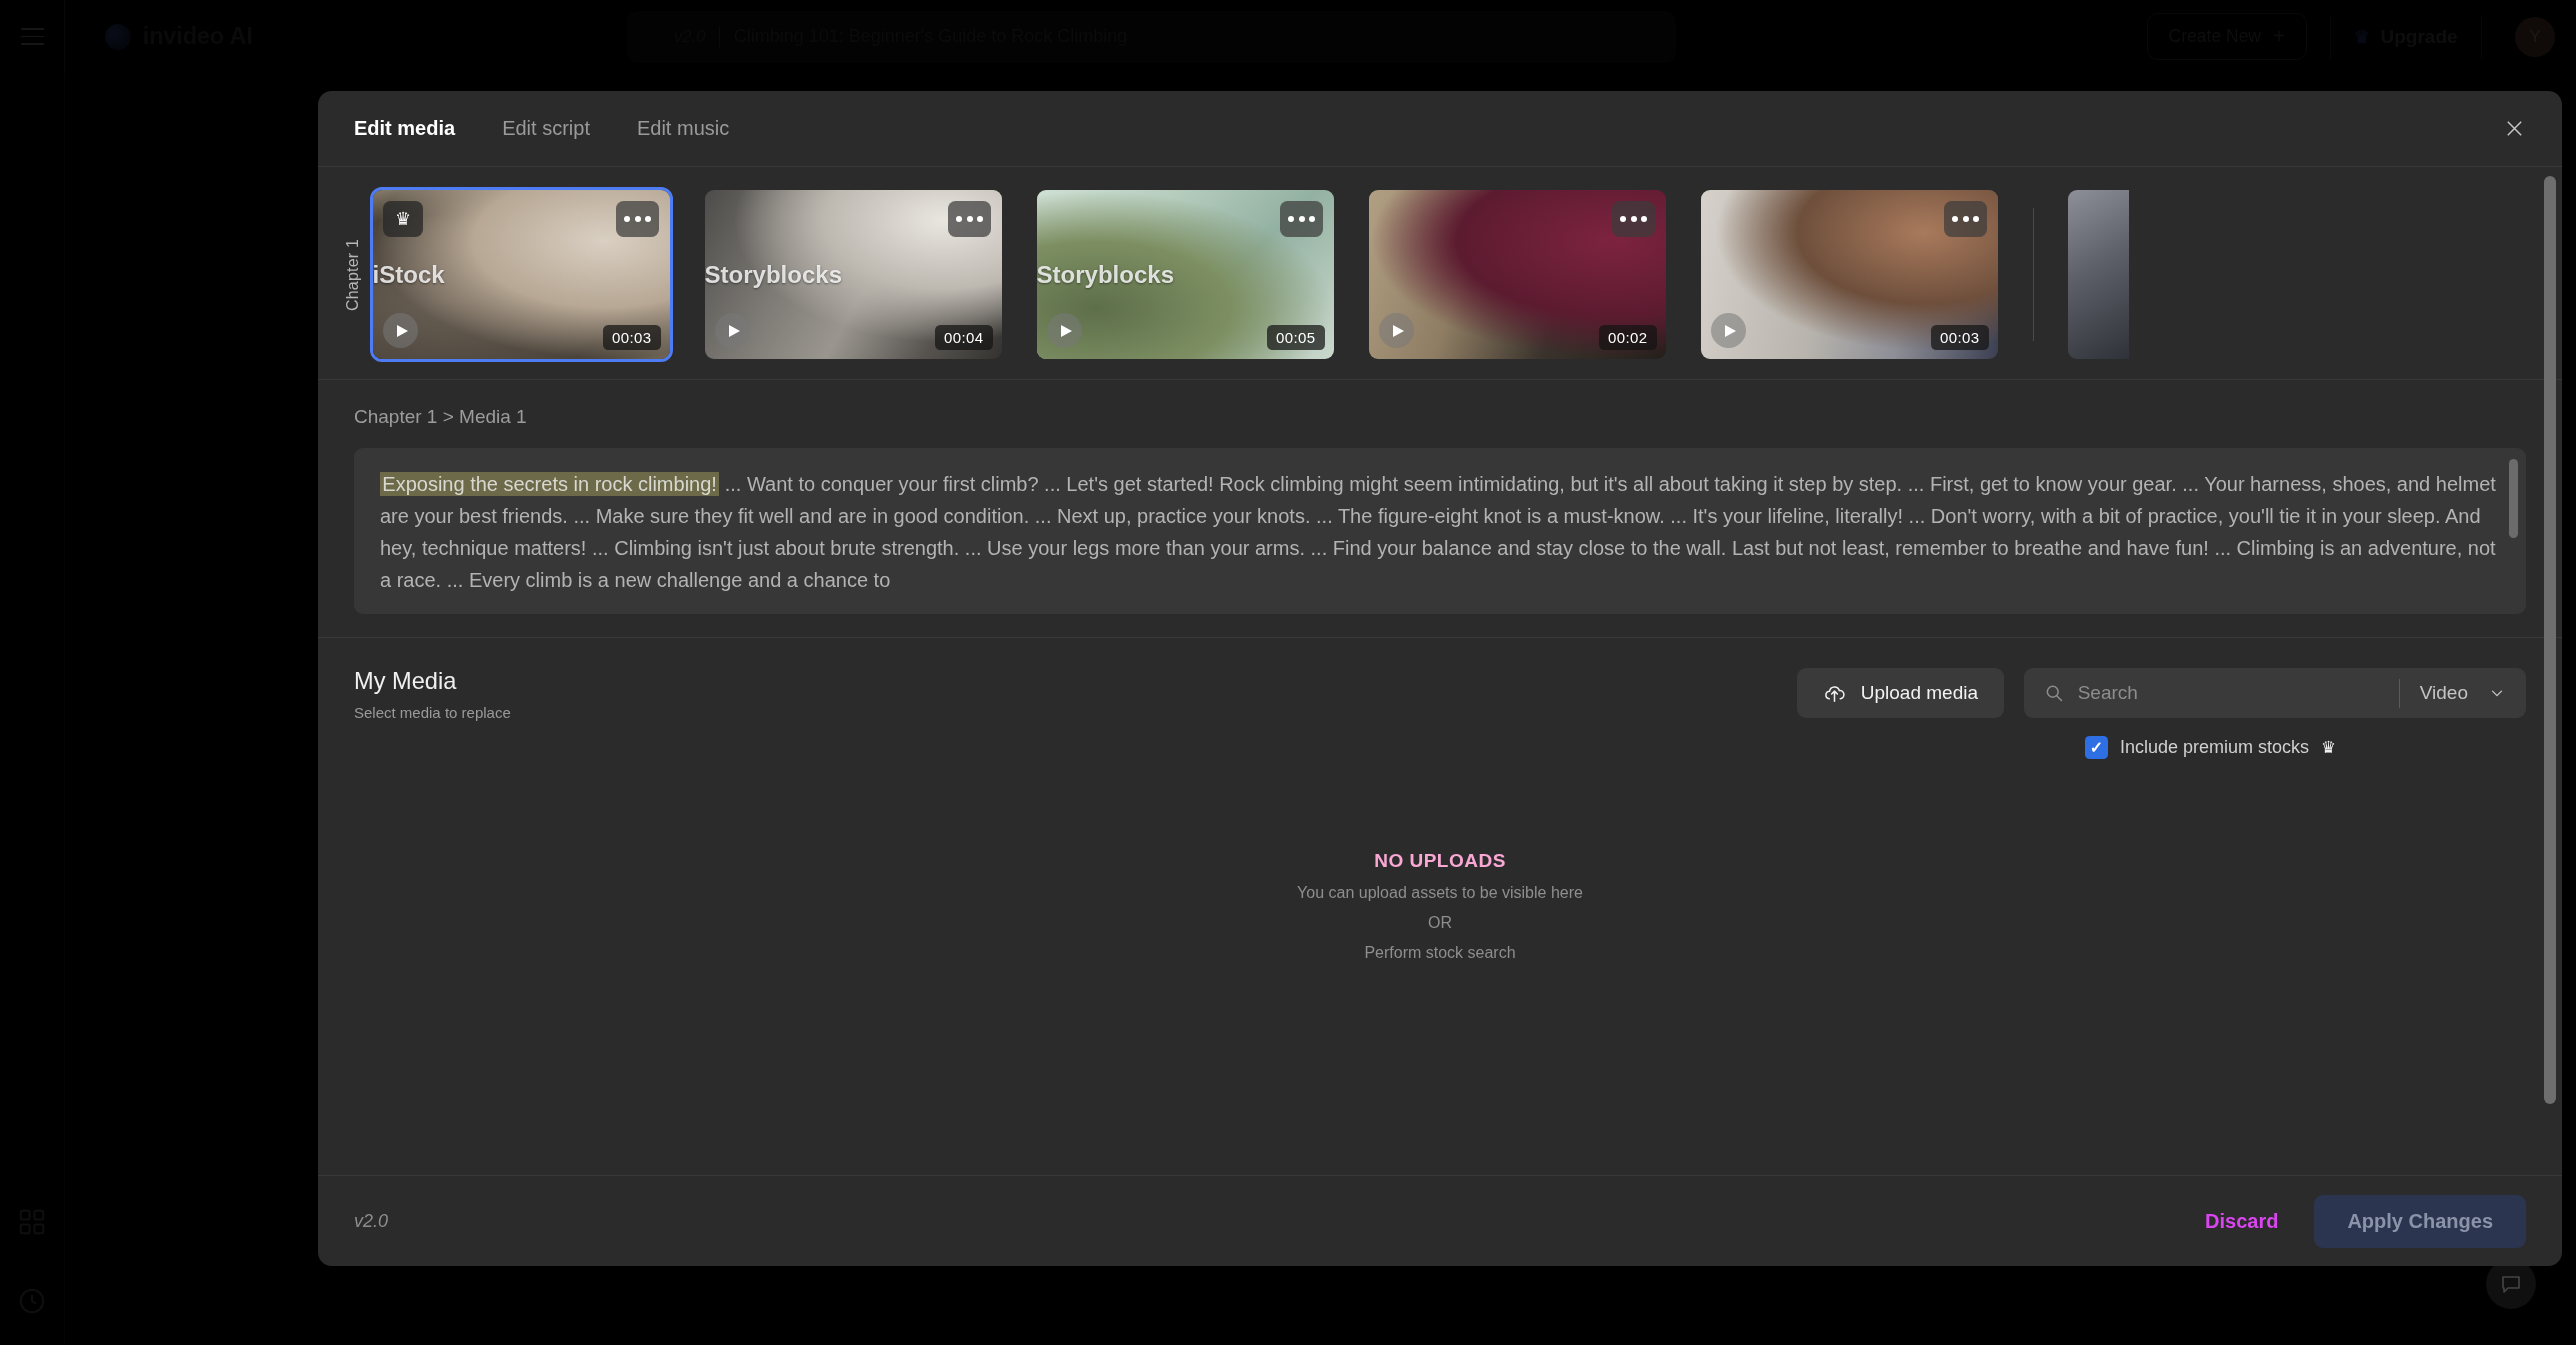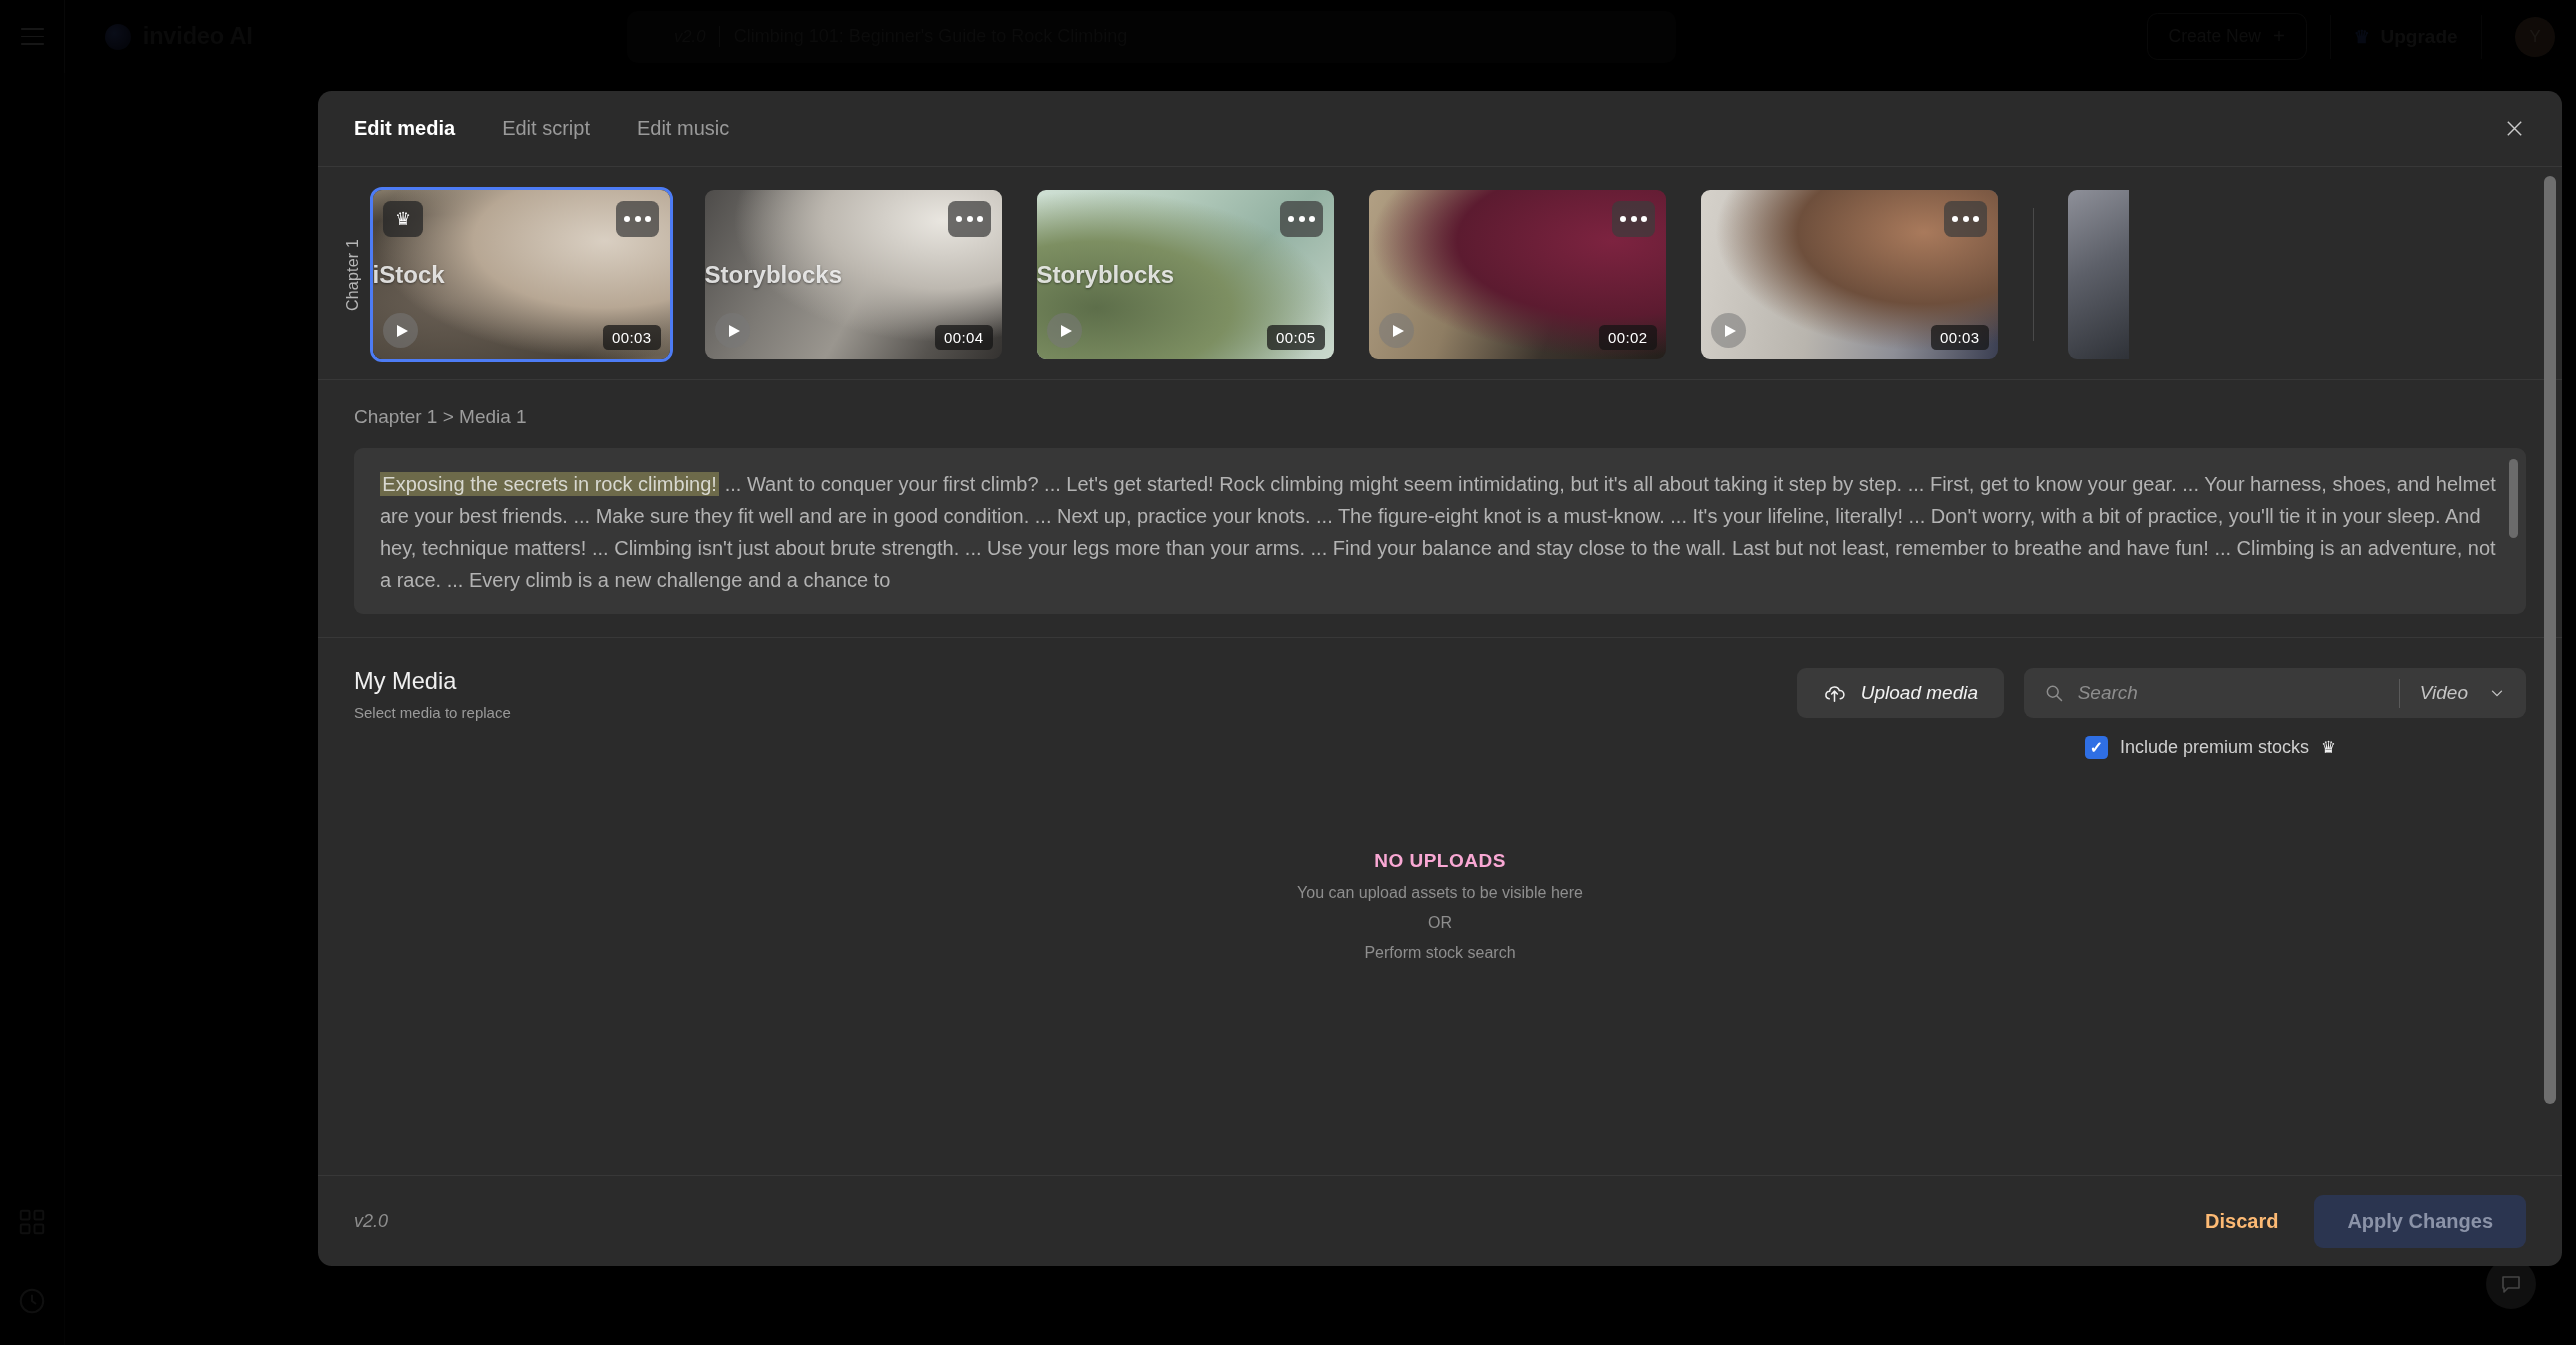--- a/index.html
+++ b/index.html
@@ -153,21 +153,21 @@
     position:absolute; right:7.6px; top:10.6px; width:9px; height:79px;
     border-radius:4.6px; background:#6b6b6b;
   }
 
   
   .media-section { padding:30px 36px 0 36px; }
   .media-head { display:flex; align-items:flex-start; justify-content:space-between; }
   .my-media-title { font-size:23.6px; color:#f0f0f0; font-weight:400; }
   .my-media-sub { font-size:15px; color:#9a9a9a; margin-top:9px; }
   .media-controls { display:flex; flex-direction:column; align-items:flex-end; gap:18px; }
-  .controls-row { display:flex; align-items:center; gap:20px;font-style:italic; }
+  .controls-row { display:flex; align-items:center; gap:20px; }
   .upload-btn {
     display:flex; align-items:center; gap:15px;
     background:#3a3a3a; border-radius:9px; padding:13.7px 26px;
     color:#f2f2f2; font-size:19px;
   }
   .search-wrap {
     display:flex; align-items:center; background:#3a3a3a; border-radius:9px;
     height:50px; width:502px;
   }
   .search-input-area { display:flex; align-items:center; gap:13.7px; padding:0 20px; flex:1; }
@@ -196,21 +196,21 @@
 
   
   .modal-foot {
     height:91px; flex:0 0 91px;
     border-top:0.8px solid #383838;
     display:flex; align-items:center; justify-content:space-between;
     padding:0 36px;
   }
   .foot-ver { font-size:18px; font-style:italic; color:#8d8d8d; }
   .foot-actions { display:flex; align-items:center; gap:36px; }
-  .discard-btn { font-size:20px; color:#fdba74; font-weight:700; }
+  .discard-btn { font-size:20px; color:#d946ef; font-weight:700; }
   .apply-btn {
     background:#2b3550; color:#8b93a8; font-size:20px; font-weight:700;
     border-radius:9px; padding:15px 33px;
   }
 
   svg { display:block; }
 </style>
 </head>
 <body>
 

